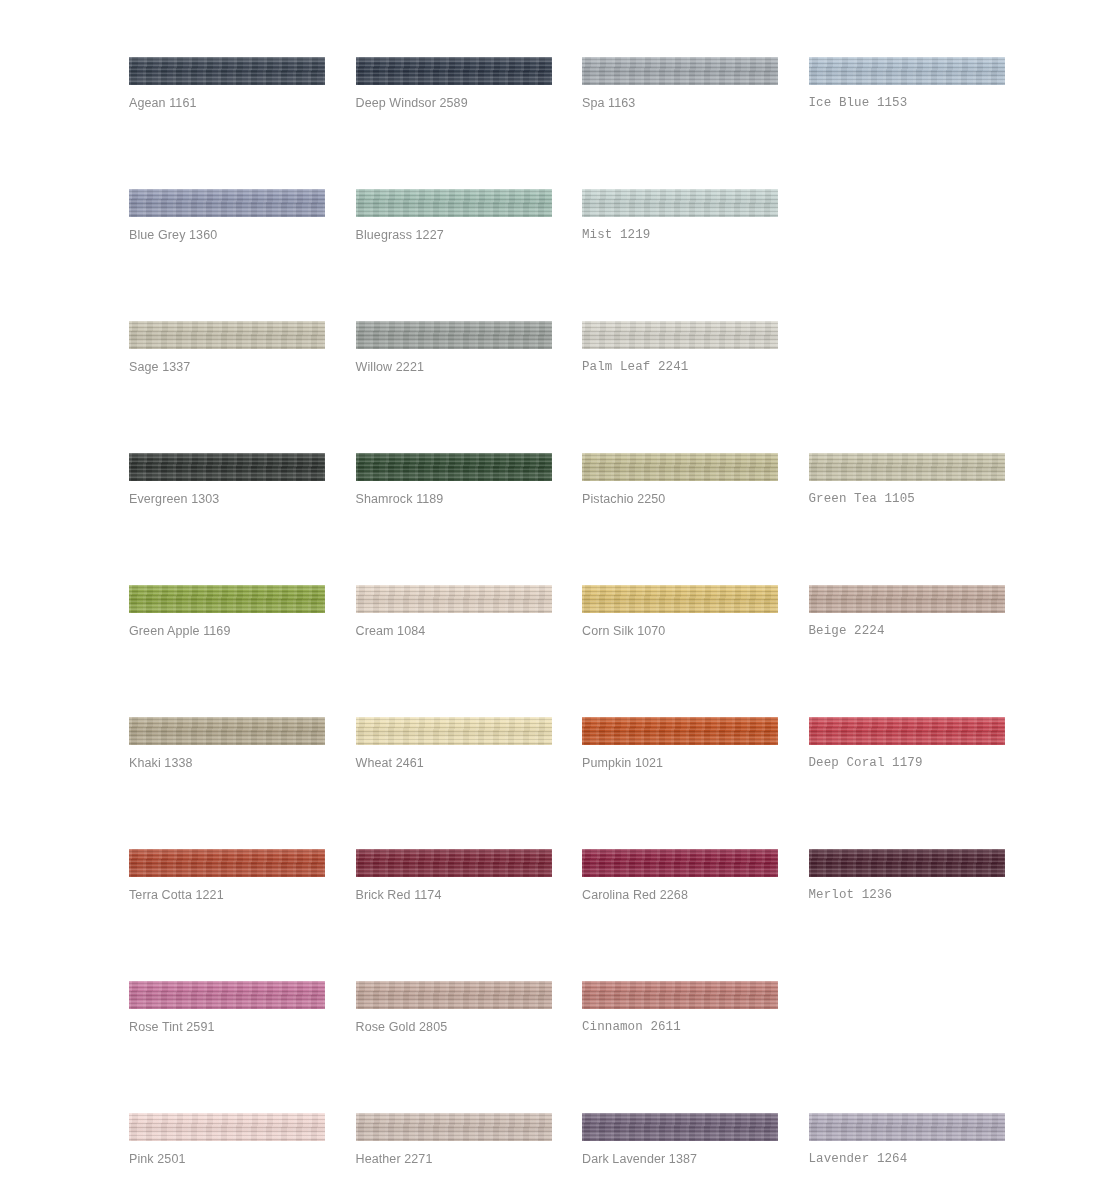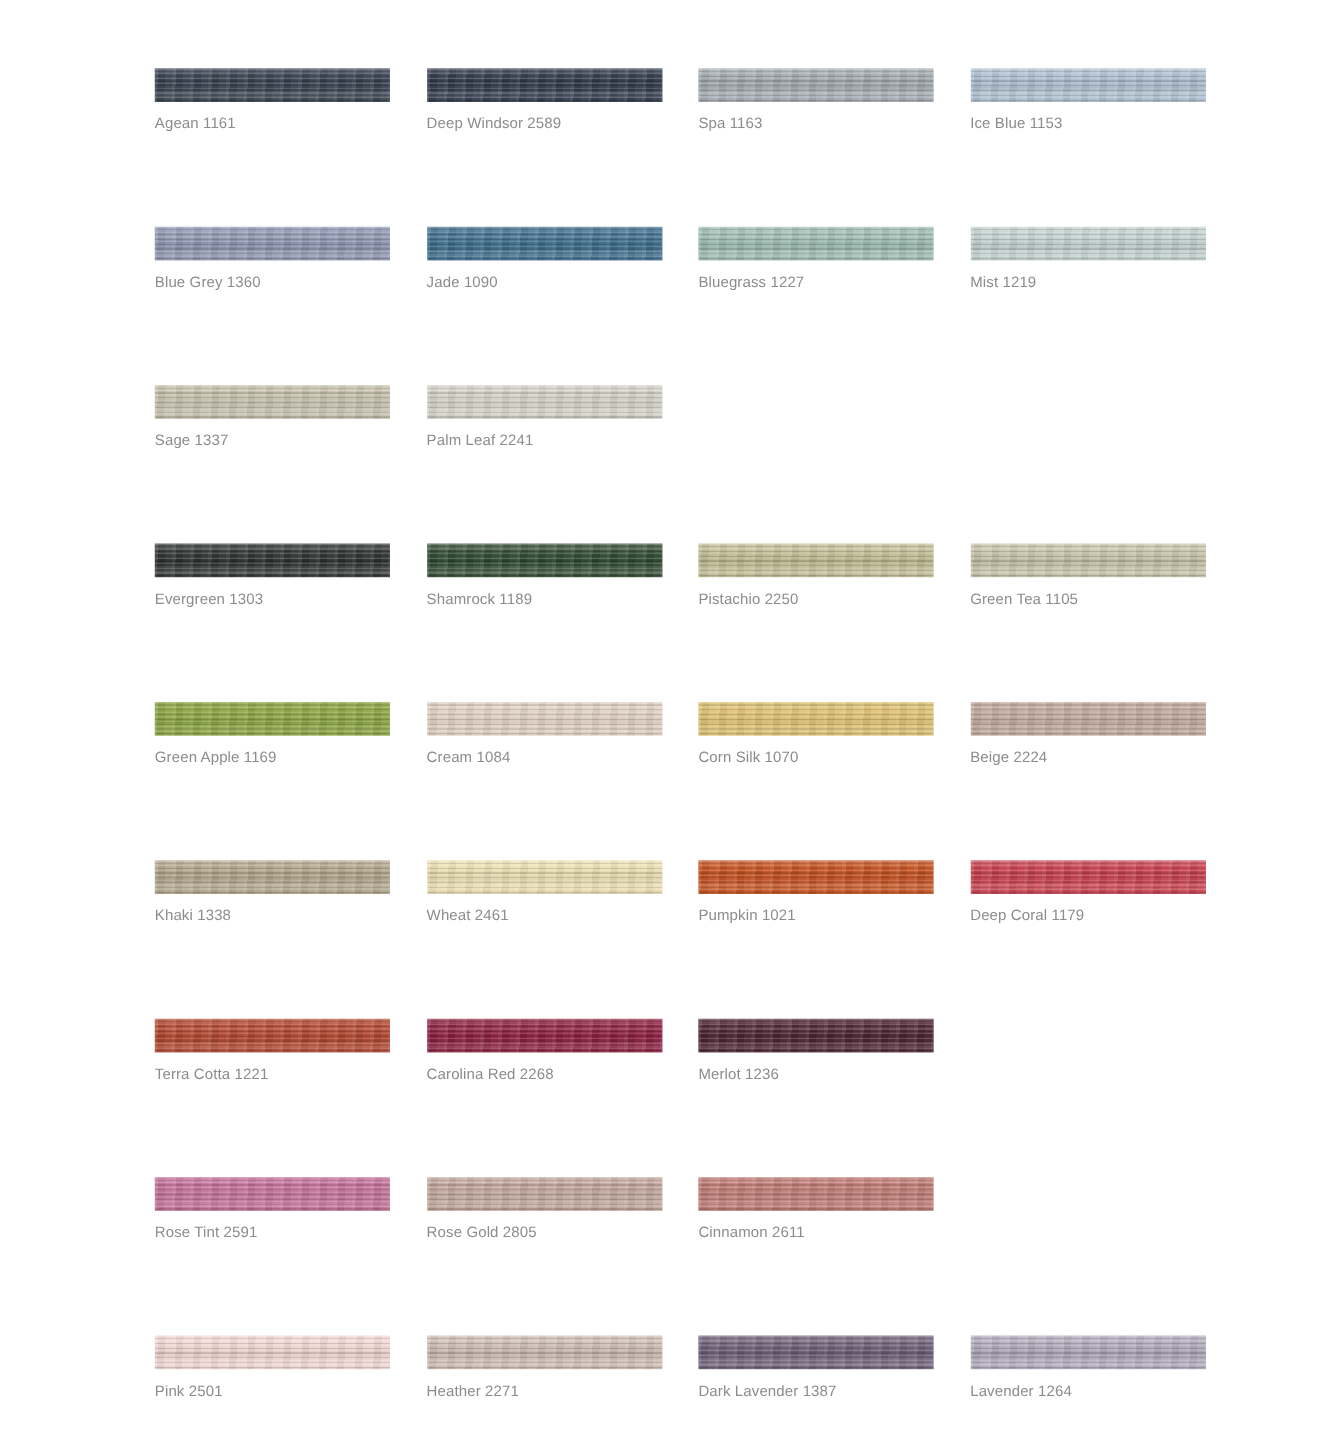--- a/index.html
+++ b/index.html
@@ -25,21 +25,21 @@
   .swatch-row {
     display: flex;
     height: 132px;
   }
 
   .swatch-cell {
     width: 196px;
     margin-right: 30.5px;
     position: relative;
   }
-  .swatch-cell:last-child { margin-right: 0; }
+  .swatch-cell:last-child { margin-right: 0; font-family: Liberation Mono, monospace; }
   .swatch-cell.empty { visibility: hidden; }
 
   .swatch-chip {
     width: 196px;
     height: 28px;
     position: relative;
     overflow: hidden;
     background-color: #cccccc;
   }
 
@@ -131,27 +131,20 @@
     </div>
     <div class="swatch-row">
       <div class="swatch-cell">
         <div class="swatch-chip" title="Blue Grey 1360" style="background-color: rgb(142, 149, 176);">
           <div class="fiber"></div>
           <div class="sheen"></div>
         </div>
         <div class="swatch-label">Blue Grey 1360</div>
       </div>
       <div class="swatch-cell">
-        <div class="swatch-chip" title="Jade 1090" style="background-color: rgb(61, 109, 140);">
-          <div class="fiber"></div>
-          <div class="sheen"></div>
-        </div>
-        <div class="swatch-label">Jade 1090</div>
-      </div>
-      <div class="swatch-cell">
         <div class="swatch-chip" title="Bluegrass 1227" style="background-color: rgb(157, 188, 176);">
           <div class="fiber"></div>
           <div class="sheen"></div>
         </div>
         <div class="swatch-label">Bluegrass 1227</div>
       </div>
       <div class="swatch-cell">
         <div class="swatch-chip" title="Mist 1219" style="background-color: rgb(195, 210, 207);">
           <div class="fiber"></div>
           <div class="sheen"></div>
@@ -161,20 +154,27 @@
     </div>
     <div class="swatch-row">
       <div class="swatch-cell">
         <div class="swatch-chip" title="Sage 1337" style="background-color: rgb(199, 194, 174);">
           <div class="fiber"></div>
           <div class="sheen"></div>
         </div>
         <div class="swatch-label">Sage 1337</div>
       </div>
       <div class="swatch-cell">
+        <div class="swatch-chip" title="Willow 2221" style="background-color: rgb(154, 160, 156);">
+          <div class="fiber"></div>
+          <div class="sheen"></div>
+        </div>
+        <div class="swatch-label">Willow 2221</div>
+      </div>
+      <div class="swatch-cell">
         <div class="swatch-chip" title="Palm Leaf 2241" style="background-color: rgb(213, 211, 201);">
           <div class="fiber"></div>
           <div class="sheen"></div>
         </div>
         <div class="swatch-label">Palm Leaf 2241</div>
       </div>
     </div>
     <div class="swatch-row">
       <div class="swatch-cell">
         <div class="swatch-chip" title="Evergreen 1303" style="background-color: rgb(46, 51, 48);">
@@ -265,20 +265,27 @@
         <div class="swatch-label">Deep Coral 1179</div>
       </div>
     </div>
     <div class="swatch-row">
       <div class="swatch-cell">
         <div class="swatch-chip" title="Terra Cotta 1221" style="background-color: rgb(178, 70, 46);">
           <div class="fiber"></div>
           <div class="sheen"></div>
         </div>
         <div class="swatch-label">Terra Cotta 1221</div>
+      </div>
+      <div class="swatch-cell">
+        <div class="swatch-chip" title="Brick Red 1174" style="background-color: rgb(124, 36, 55);">
+          <div class="fiber"></div>
+          <div class="sheen"></div>
+        </div>
+        <div class="swatch-label">Brick Red 1174</div>
       </div>
       <div class="swatch-cell">
         <div class="swatch-chip" title="Carolina Red 2268" style="background-color: rgb(140, 30, 63);">
           <div class="fiber"></div>
           <div class="sheen"></div>
         </div>
         <div class="swatch-label">Carolina Red 2268</div>
       </div>
       <div class="swatch-cell">
         <div class="swatch-chip" title="Merlot 1236" style="background-color: rgb(76, 34, 49);">

